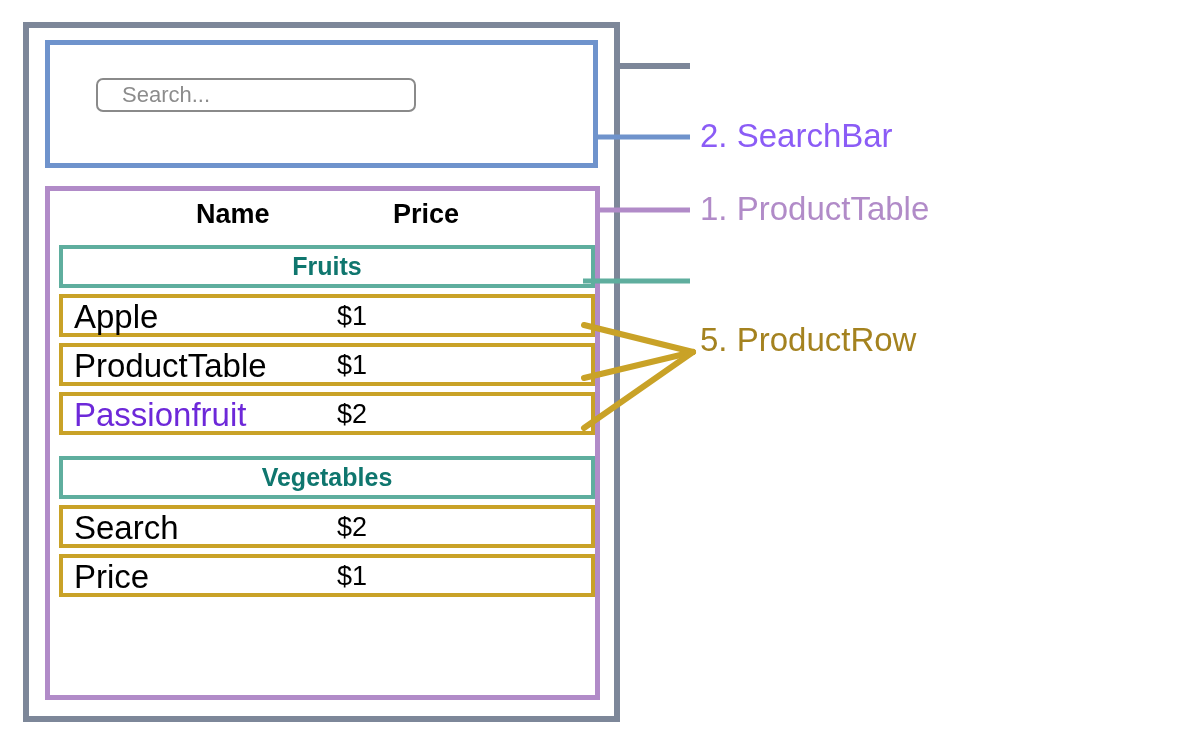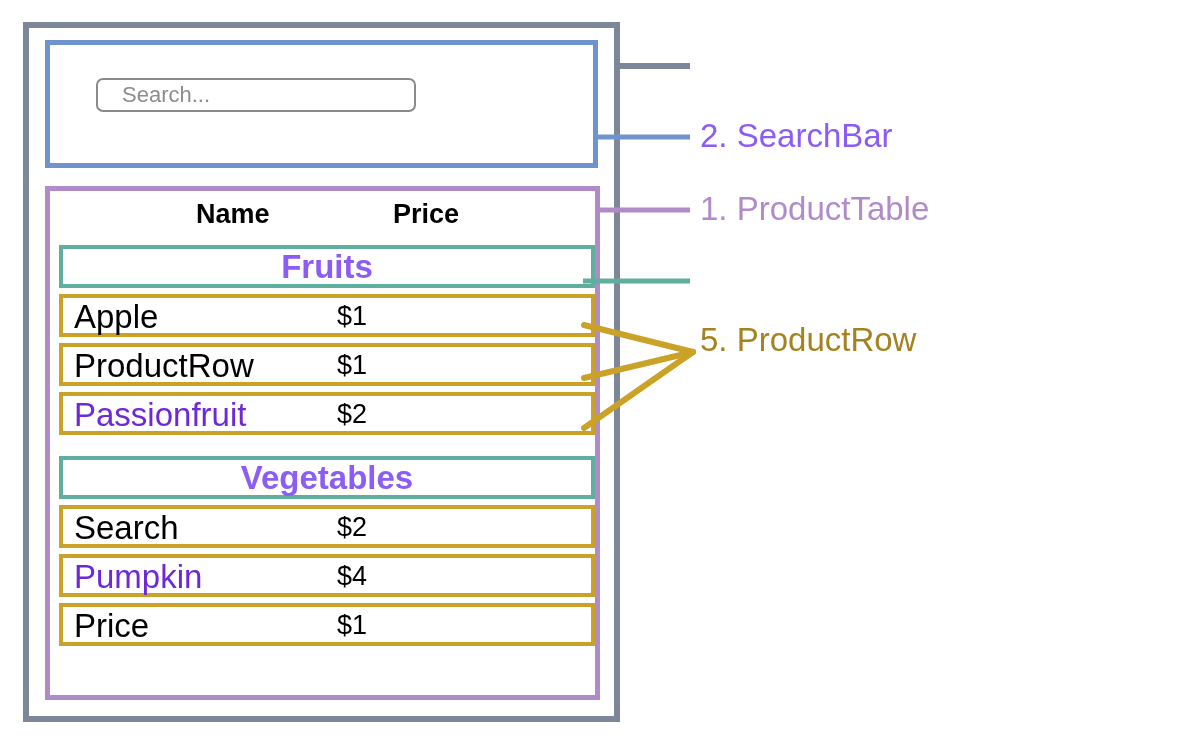--- a/index.html
+++ b/index.html
@@ -146,22 +146,22 @@
     background: #ffffff;
     margin-bottom: 6px;
     display: flex;
     align-items: center;
     justify-content: center;
   }
   .category-row.spaced { margin-top: 21px; }
   .category-label {
     font-family: "Liberation Sans", sans-serif;
     font-weight: bold;
-    font-size: 33px;
-    color: #8b5cf6;
+    font-size: 25px;
+    color: #0f766e;
     line-height: 1;
   }
 
   .product-row {
     position: relative;
     box-sizing: border-box;
     width: 536px;
     height: 43px;
     border: 4px solid #c9a227;
     background: #ffffff;
@@ -232,42 +232,38 @@
       <div class="category-row">
         <span class="category-label">Fruits</span>
       </div>
 
       <div class="product-row">
         <span class="pr-name">Apple</span>
         <span class="pr-price">$1</span>
       </div>
 
       <div class="product-row">
-        <span class="pr-name">ProductRow</span>
+        <span class="pr-name">ProductTable</span>
         <span class="pr-price">$1</span>
       </div>
 
       <div class="product-row">
         <span class="pr-name out-of-stock">Passionfruit</span>
         <span class="pr-price">$2</span>
       </div>
 
       <div class="category-row spaced">
         <span class="category-label">Vegetables</span>
       </div>
 
       <div class="product-row">
         <span class="pr-name">Search</span>
         <span class="pr-price">$2</span>
       </div>
 
-      <div class="product-row">
-        <span class="pr-name out-of-stock">Pumpkin</span>
-        <span class="pr-price">$4</span>
-      </div>
 
       <div class="product-row">
         <span class="pr-name">Price</span>
         <span class="pr-price">$1</span>
       </div>
 
     </div>
   </div>
 
   <svg class="anno-svg" viewBox="0 0 1200 744">

